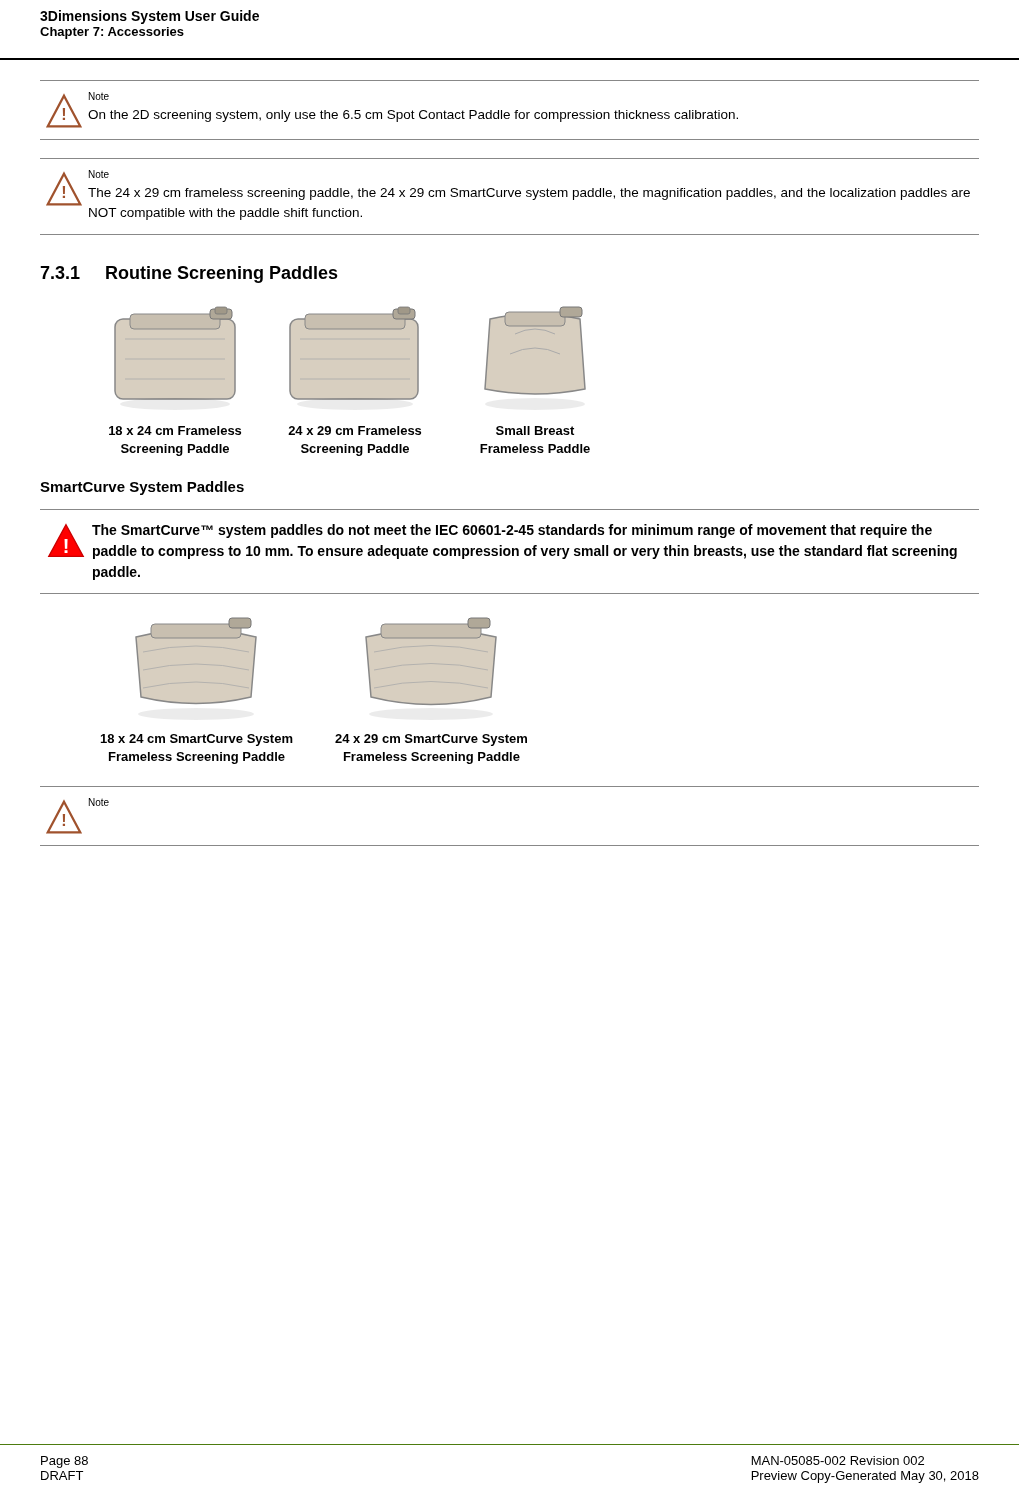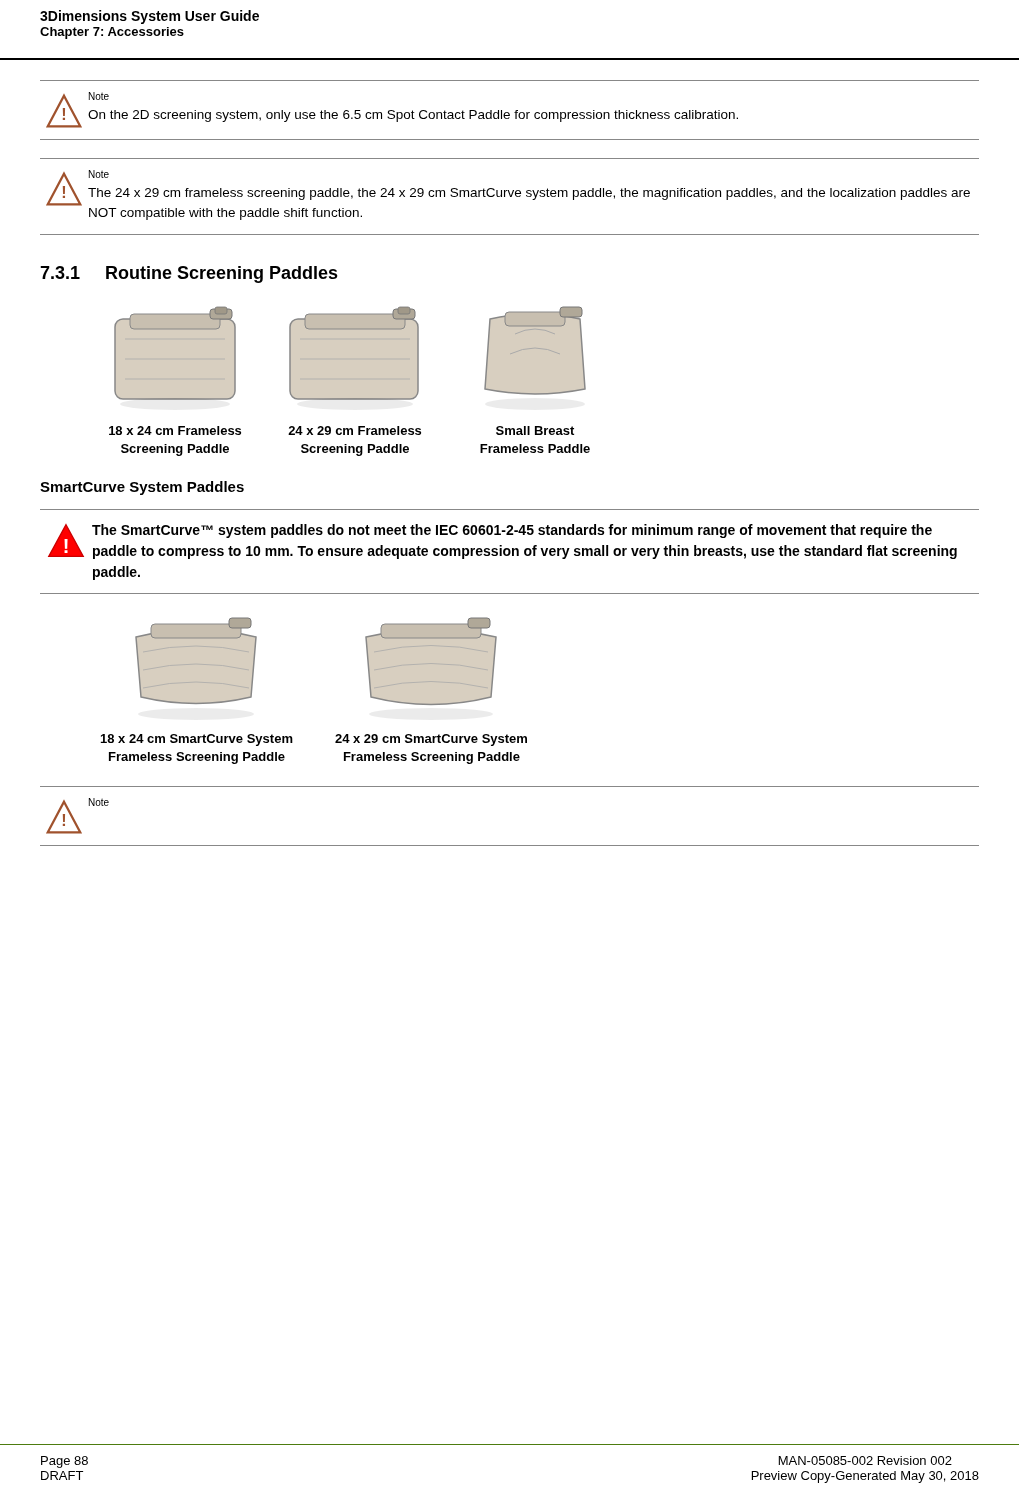--- a/index.html
+++ b/index.html
@@ -127,21 +127,21 @@
       left: 0;
       right: 0;
       padding: 8px 40px;
       border-top: 1px solid #4d7c0f;
       display: flex;
       justify-content: space-between;
       align-items: flex-end;
       font-size: 13px;
     }
     .page-footer-left span { display: block; }
-    .page-footer-right { text-align: center; }
+    .page-footer-right { text-align: left; }
     .page-footer-right span { display: block; }
   </style>
 </head>
 <body>
 
 <div class="page-header">
   <div class="page-header-left">
     <div>3Dimensions System User Guide</div>
     <div style="font-weight:bold;font-size:13px;">Chapter 7: Accessories</div>
   </div>

